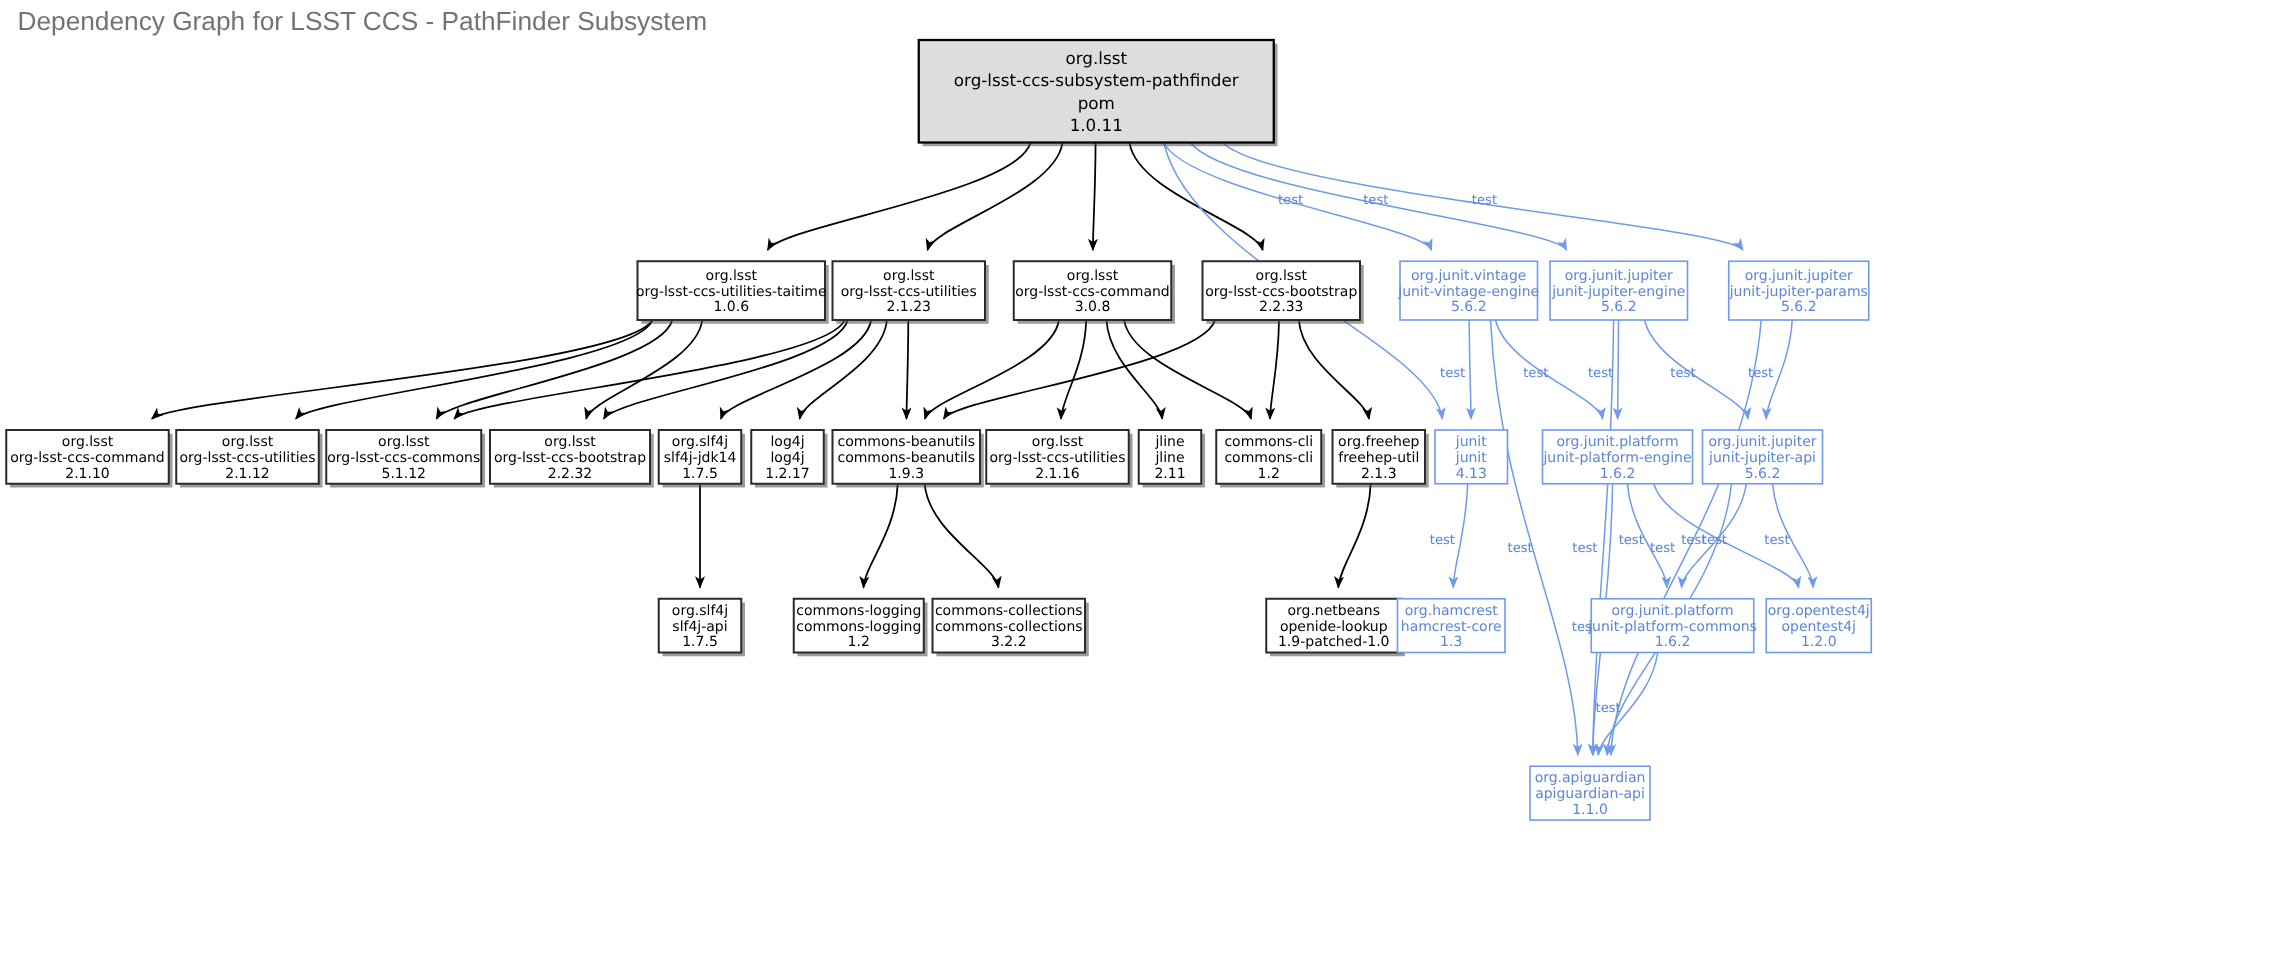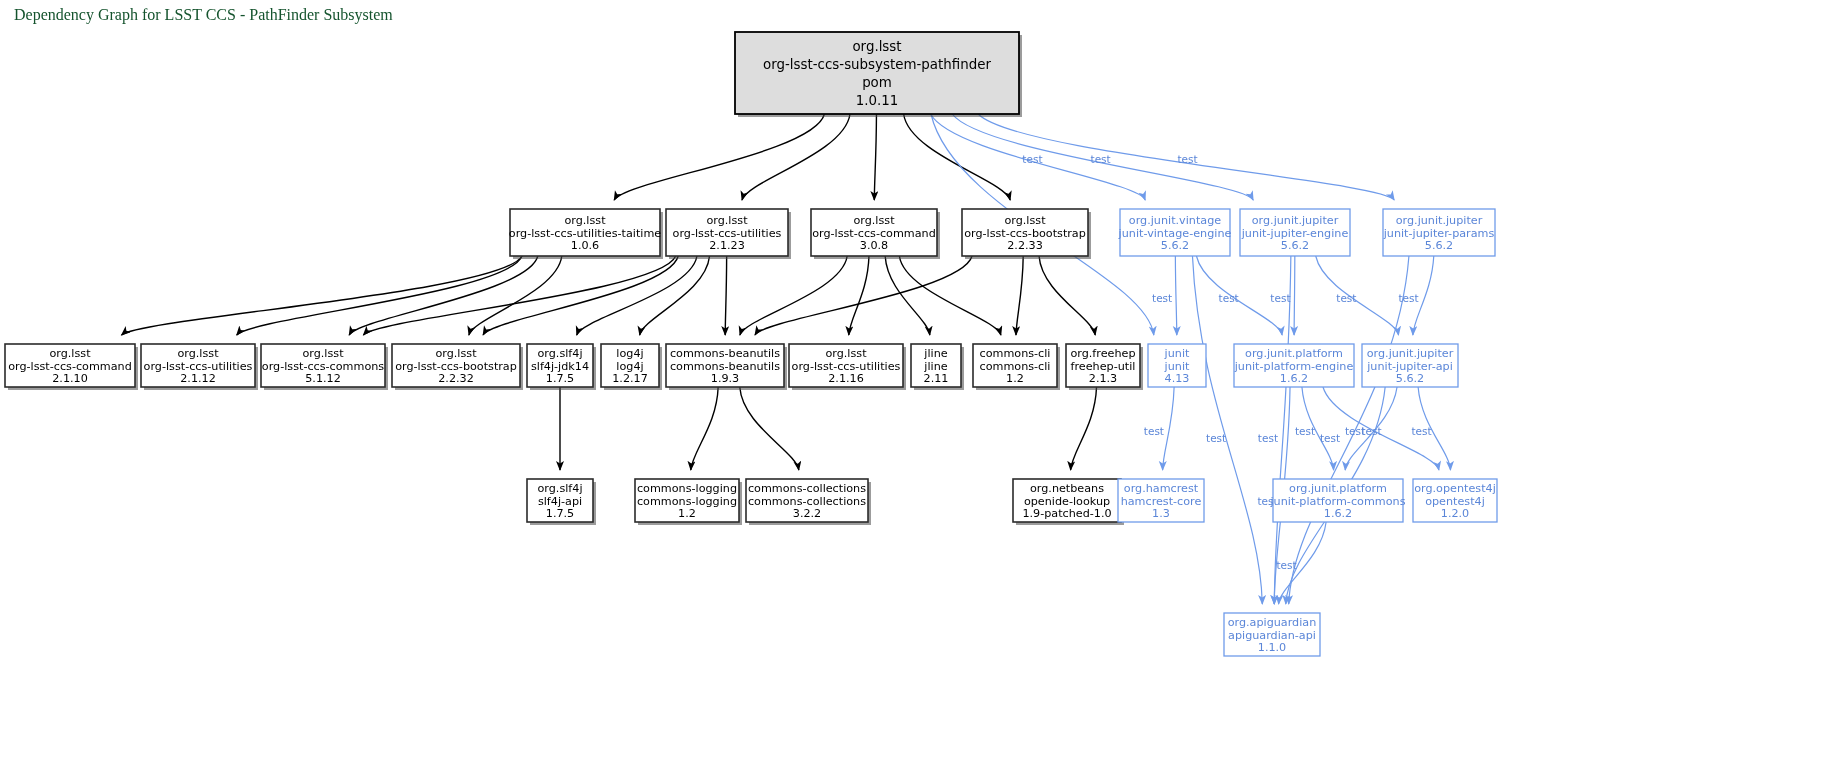--- a/index.html
+++ b/index.html
@@ -1,20 +1,20 @@
 <!DOCTYPE html>
 <html><head>
 <meta charset="utf-8">
 <style>
   html,body{margin:0;padding:0;background:#ffffff;}
   body{width:1821px;height:768px;font-family:"DejaVu Sans",sans-serif;overflow:hidden;}
   #graph-title{
     position:absolute;left:14px;top:6px;
-    font-family:Liberation Serif, serif;
-    font-size:16px;color:#14532d;white-space:nowrap;
+    font-family:Liberation Sans, sans-serif;
+    font-size:21px;color:#737373;white-space:nowrap;
   }
   svg#graph-canvas{position:absolute;left:0;top:0;width:1821px;height:768px;}
   .node-rect{fill:#ffffff;stroke:#2b2b2b;stroke-width:1.6px;}
   .node-rect.root{fill:#dddddd;stroke:#000000;stroke-width:1.8px;}
   .node-rect.test{fill:#ffffff;stroke:#6f9bea;stroke-width:1.3px;}
   .node-text{font-family:"DejaVu Sans",sans-serif;font-size:11.2px;fill:#000;text-anchor:middle;}
   .node-text.root{font-size:13.4px;}
   .node-text.test{fill:#5b86d8;}
   .edge{fill:none;stroke:#000000;stroke-width:1.4px;}
   .edge.test{stroke:#6f9bea;stroke-width:1.2px;}

